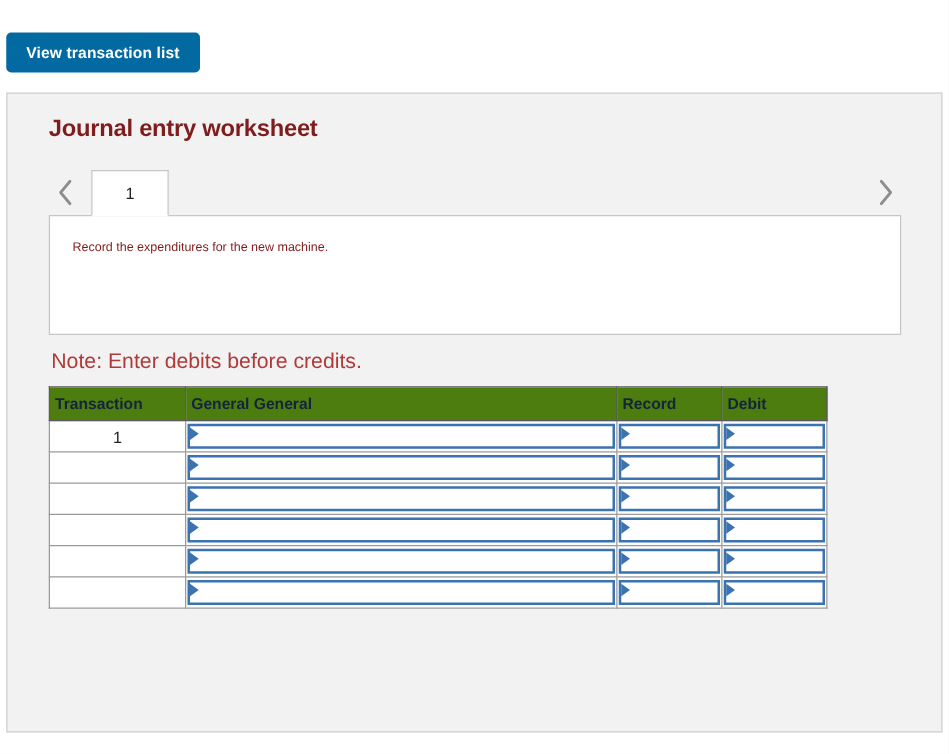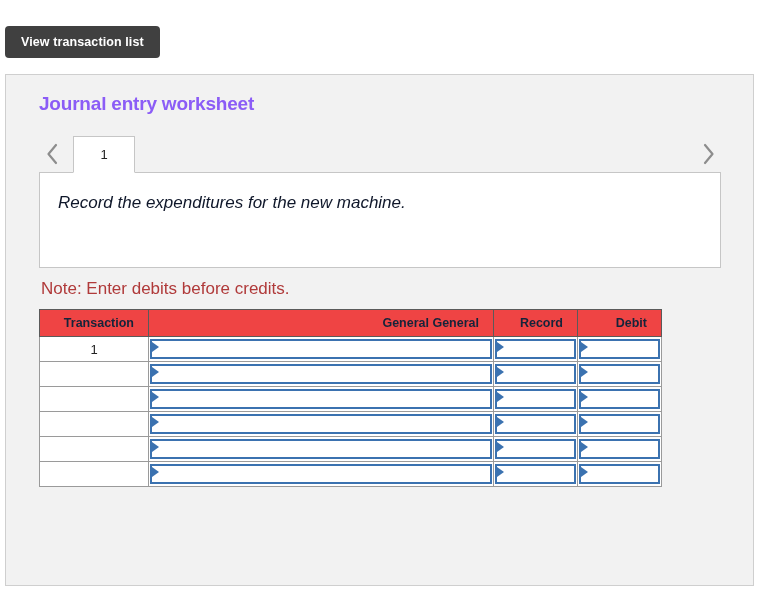--- a/index.html
+++ b/index.html
@@ -14,21 +14,21 @@
     -webkit-font-smoothing: antialiased;
     overflow: hidden;
   }
 
   
   .top-bar {
     padding: 26px 0 0 5px;
   }
   .btn {
     display: inline-block;
-    background: #404040;
+    background: #0369a1;
     color: #ffffff;
     font-weight: bold;
     font-size: 12.5px;
     border: none;
     border-radius: 4px;
     padding: 0 16px;
     height: 32px;
     line-height: 32px;
     cursor: pointer;
     font-family: "Liberation Sans", sans-serif;
@@ -44,21 +44,21 @@
     box-sizing: border-box;
     position: relative;
   }
   .panel-inner {
     padding: 18px 32px 0 33px;
   }
 
   .worksheet-title {
     font-size: 19px;
     font-weight: bold;
-    color: #8b5cf6;
+    color: #7f1d1d;
     margin: 0 0 20px 0;
     letter-spacing: -0.2px;
   }
 
   
   .tabs-row {
     display: flex;
     align-items: flex-end;
     height: 38px;
     position: relative;
@@ -98,47 +98,46 @@
     background: #ffffff;
     border: 1px solid #c6c6c6;
     height: 96px;
     box-sizing: border-box;
     margin-top: -1px;
     padding: 20px 18px;
     position: relative;
     z-index: 1;
   }
   .desc-text {
-    font-size: 17px;
-    color: #0f172a;
-    font-style: italic;
+    font-size: 10px;
+    color: #7f1d1d;
   }
 
   .note {
     color: #b03a3a;
     font-size: 17px;
     margin: 11px 0 10px 2px;
   }
 
   
   table.journal {
     border-collapse: collapse;
     border-spacing: 0;
     table-layout: fixed;
     width: 622px;
   }
   table.journal th {
-    background: #ef4444;
+    background: #4d7c0f;
     border: 1px solid #5a5a5a;
     color: #14243a;
     font-size: 12.5px;
     font-weight: bold;
     height: 26px;
-    padding: 0 14px;
-    text-align: right;
+    padding: 0 4px;
+    text-align: left;
   }
   table.journal td {
     border: 1px solid #9a9a9a;
     background: #ffffff;
     height: 24px;
     padding: 0;
     vertical-align: middle;
   }
   td.txn-cell {
     text-align: center;

